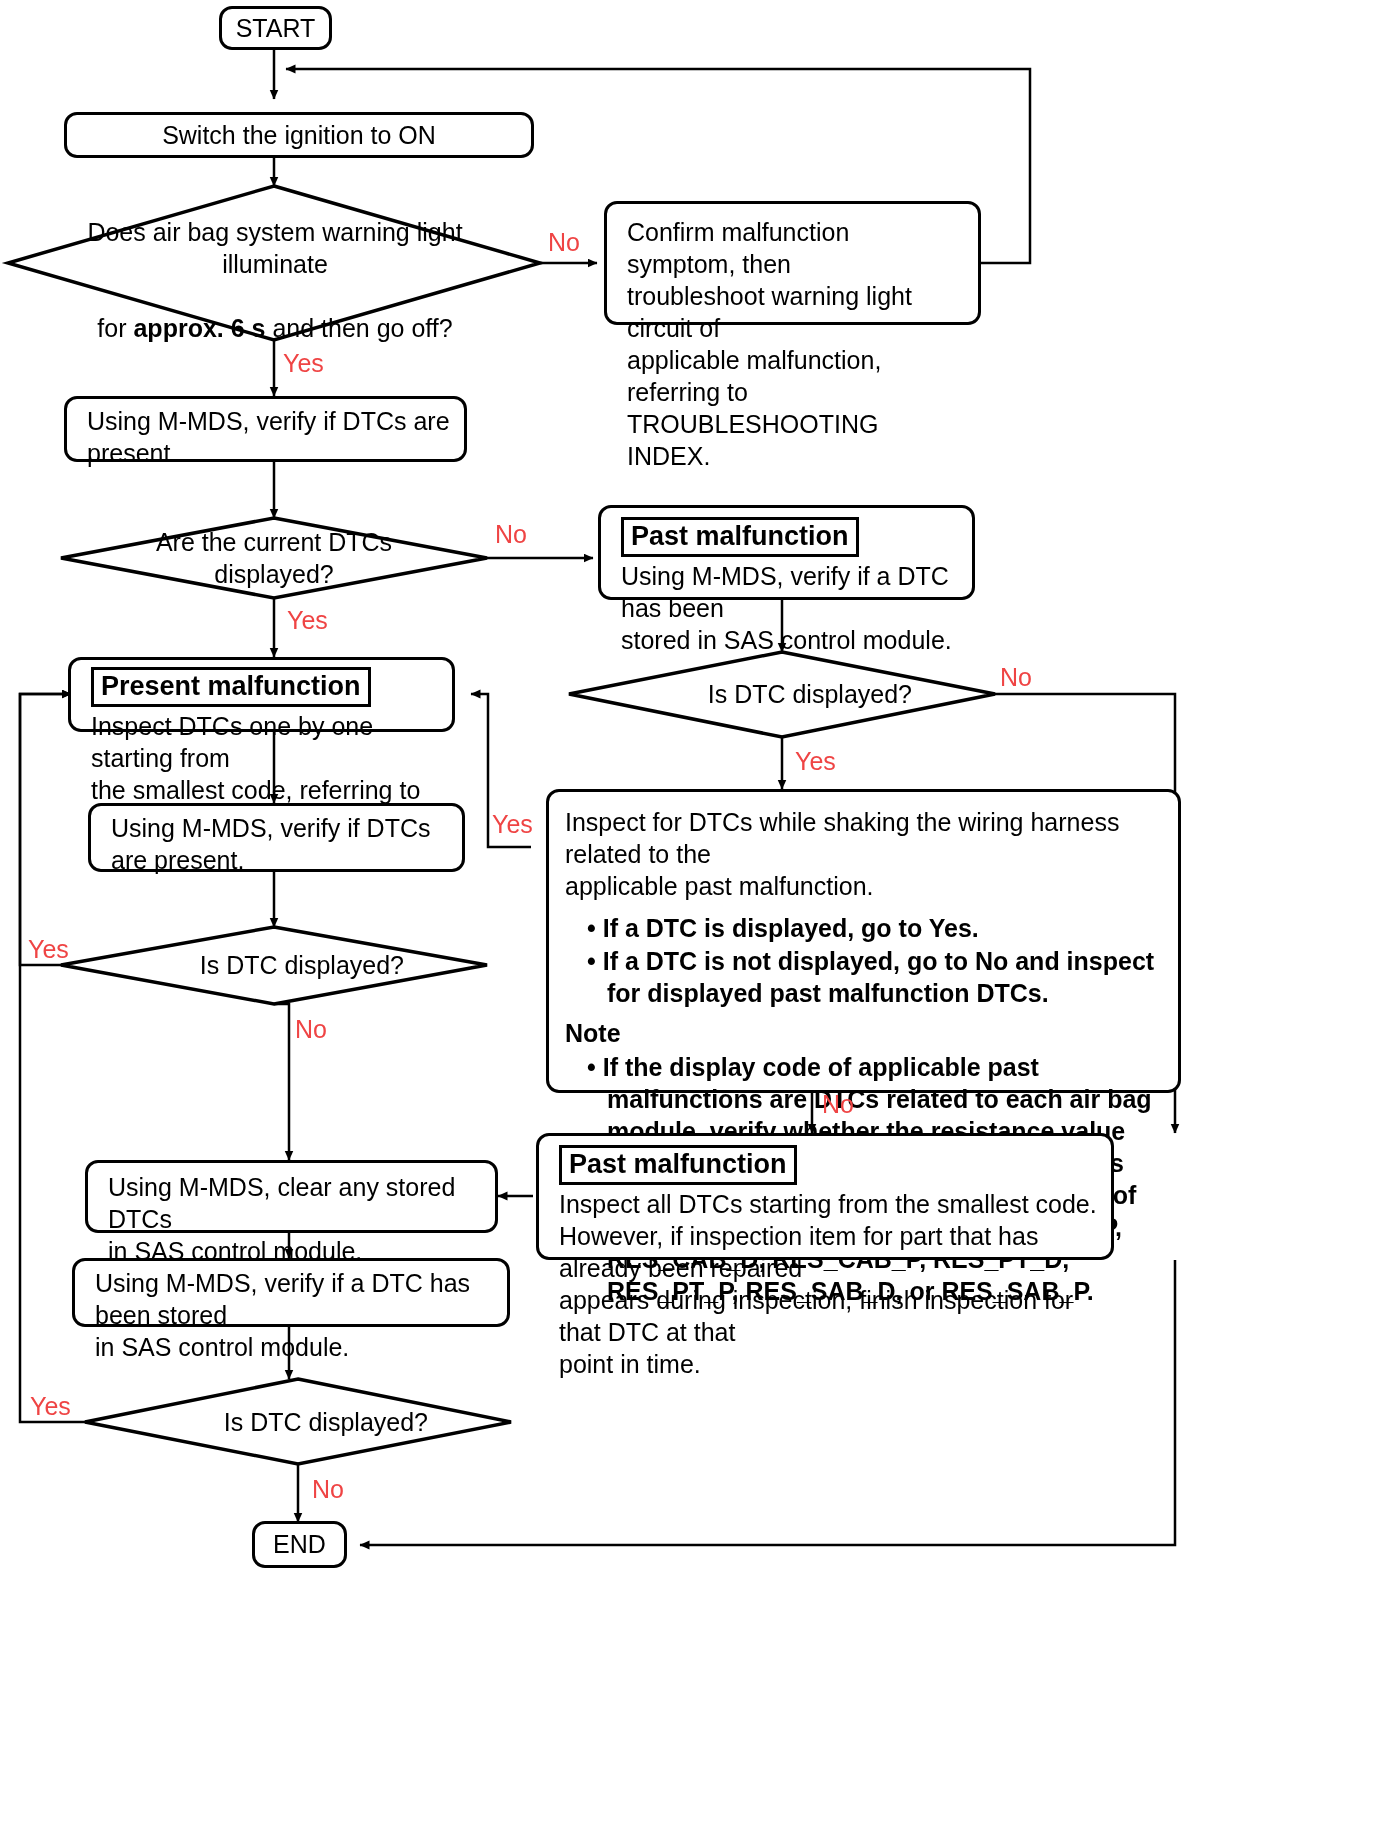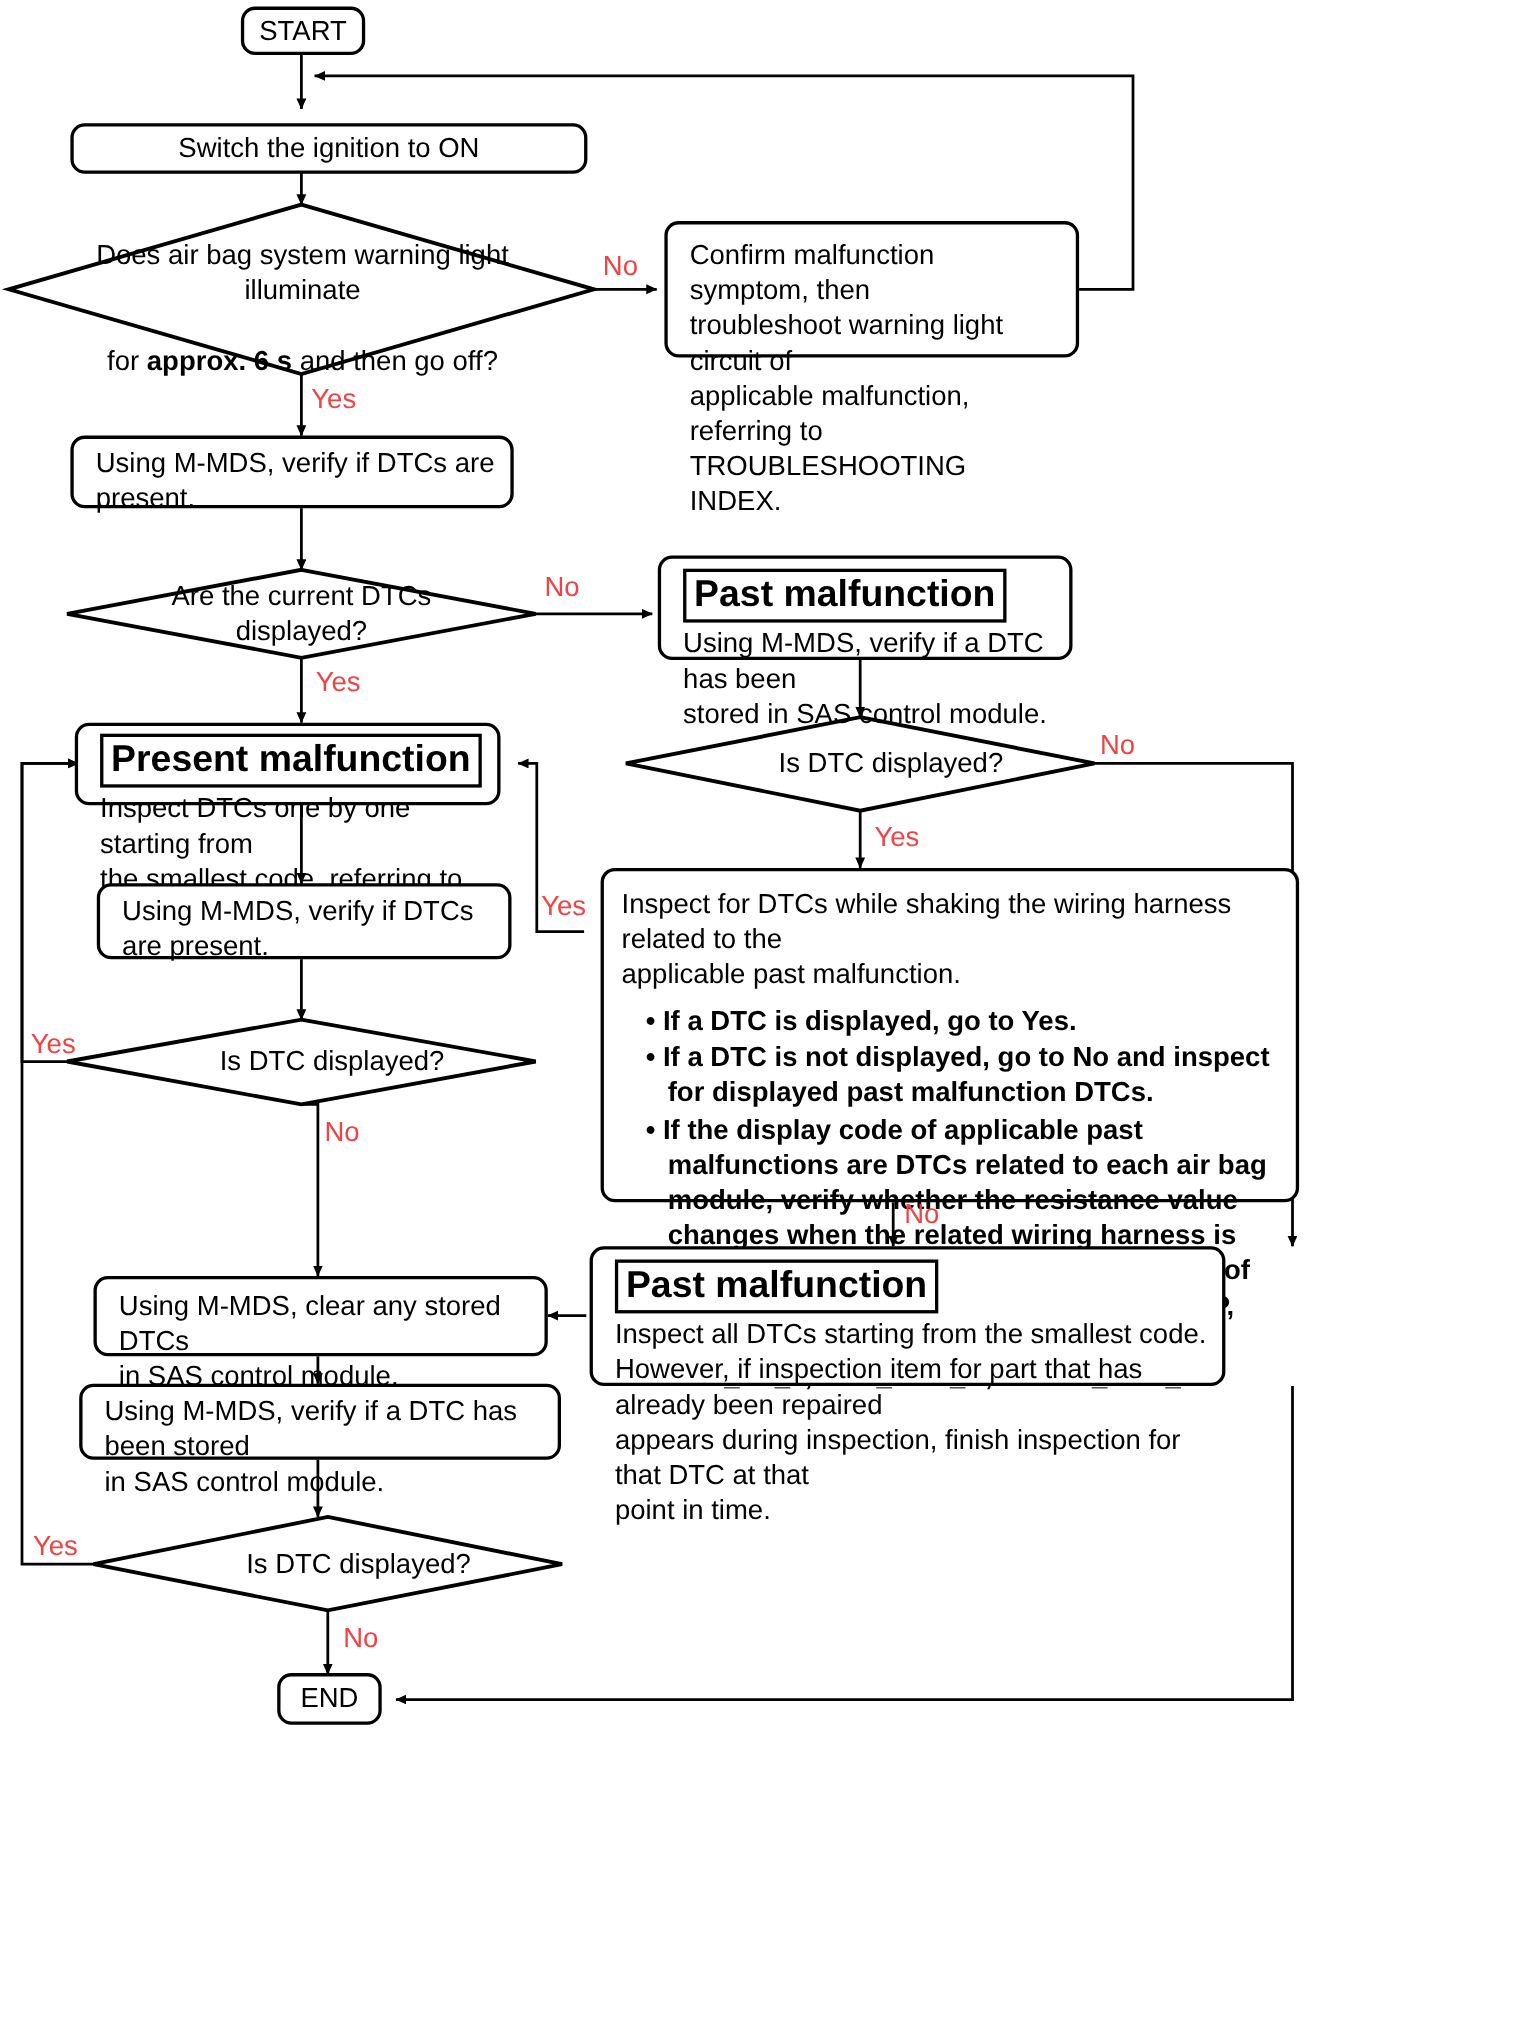--- a/index.html
+++ b/index.html
@@ -77,21 +77,21 @@
     position: absolute;
     font-size: 25px;
     color: #ef4444;
     background: transparent;
     white-space: nowrap;
   }
   .tagbox {
     display: inline-block;
     border: 3px solid #000;
     font-weight: bold;
-    font-size: 34px;
+    font-size: 27px;
     padding: 0px 7px 2px 7px;
     line-height: 1.2;
     margin-bottom: 3px;
   }
   .bold {
     font-weight: bold;
   }
   ul.bullets {
     margin: 10px 0 0 0;
     padding: 0 0 0 22px;
@@ -243,20 +243,21 @@
 
   <div class="node box left" style="left:546px; top:789px; width:635px; height:304px; flex-direction:column; padding:14px 16px 0 16px;">
     <div class="inner-block">
       <div class="txt">Inspect for DTCs while shaking the wiring harness related to the
 applicable past malfunction.</div>
       <ul class="bullets">
         <li>If a DTC is displayed, go to Yes.</li>
         <li>If a DTC is not displayed, go to No and inspect for displayed past
    malfunction DTCs.</li>
       </ul>
+      <div class="note-head">Note</div>
       <ul class="bullets" style="margin-top:2px;">
         <li>If the display code of applicable past malfunctions are DTCs related to
    each air bag module, verify whether the resistance value changes when
    the related wiring harness is shook or open while checking for any one
    of the following PIDs: RES_AB_D, RES_AB_P, RES_CAB_D,
    RES_CAB_P, RES_PT_D, RES_PT_P, RES_SAB_D, or RES_SAB_P.</li>
       </ul>
     </div>
   </div>
 

